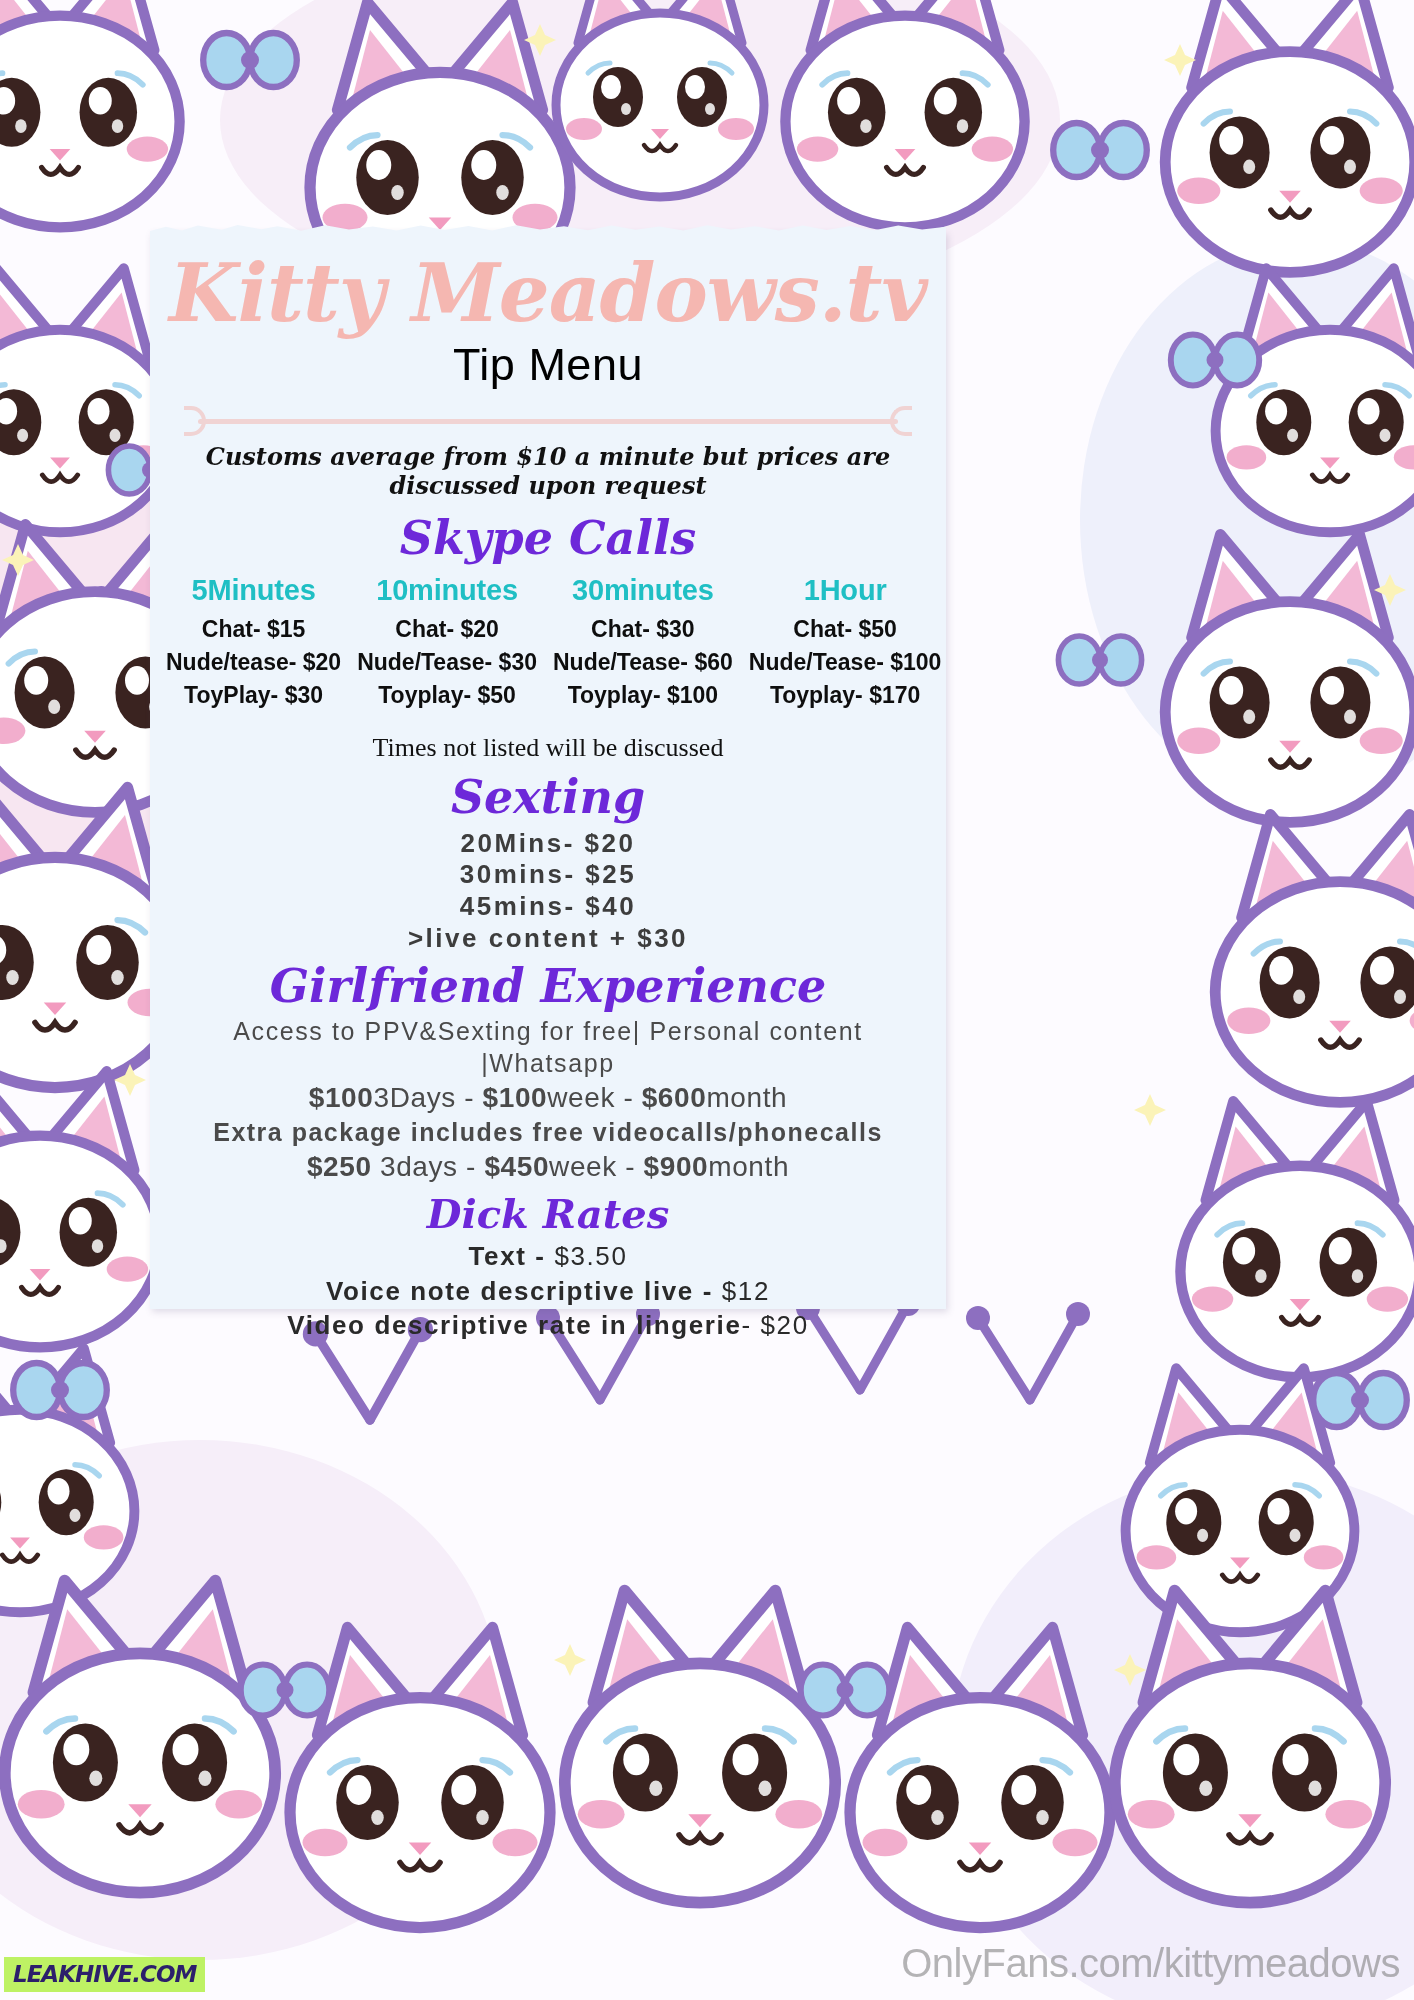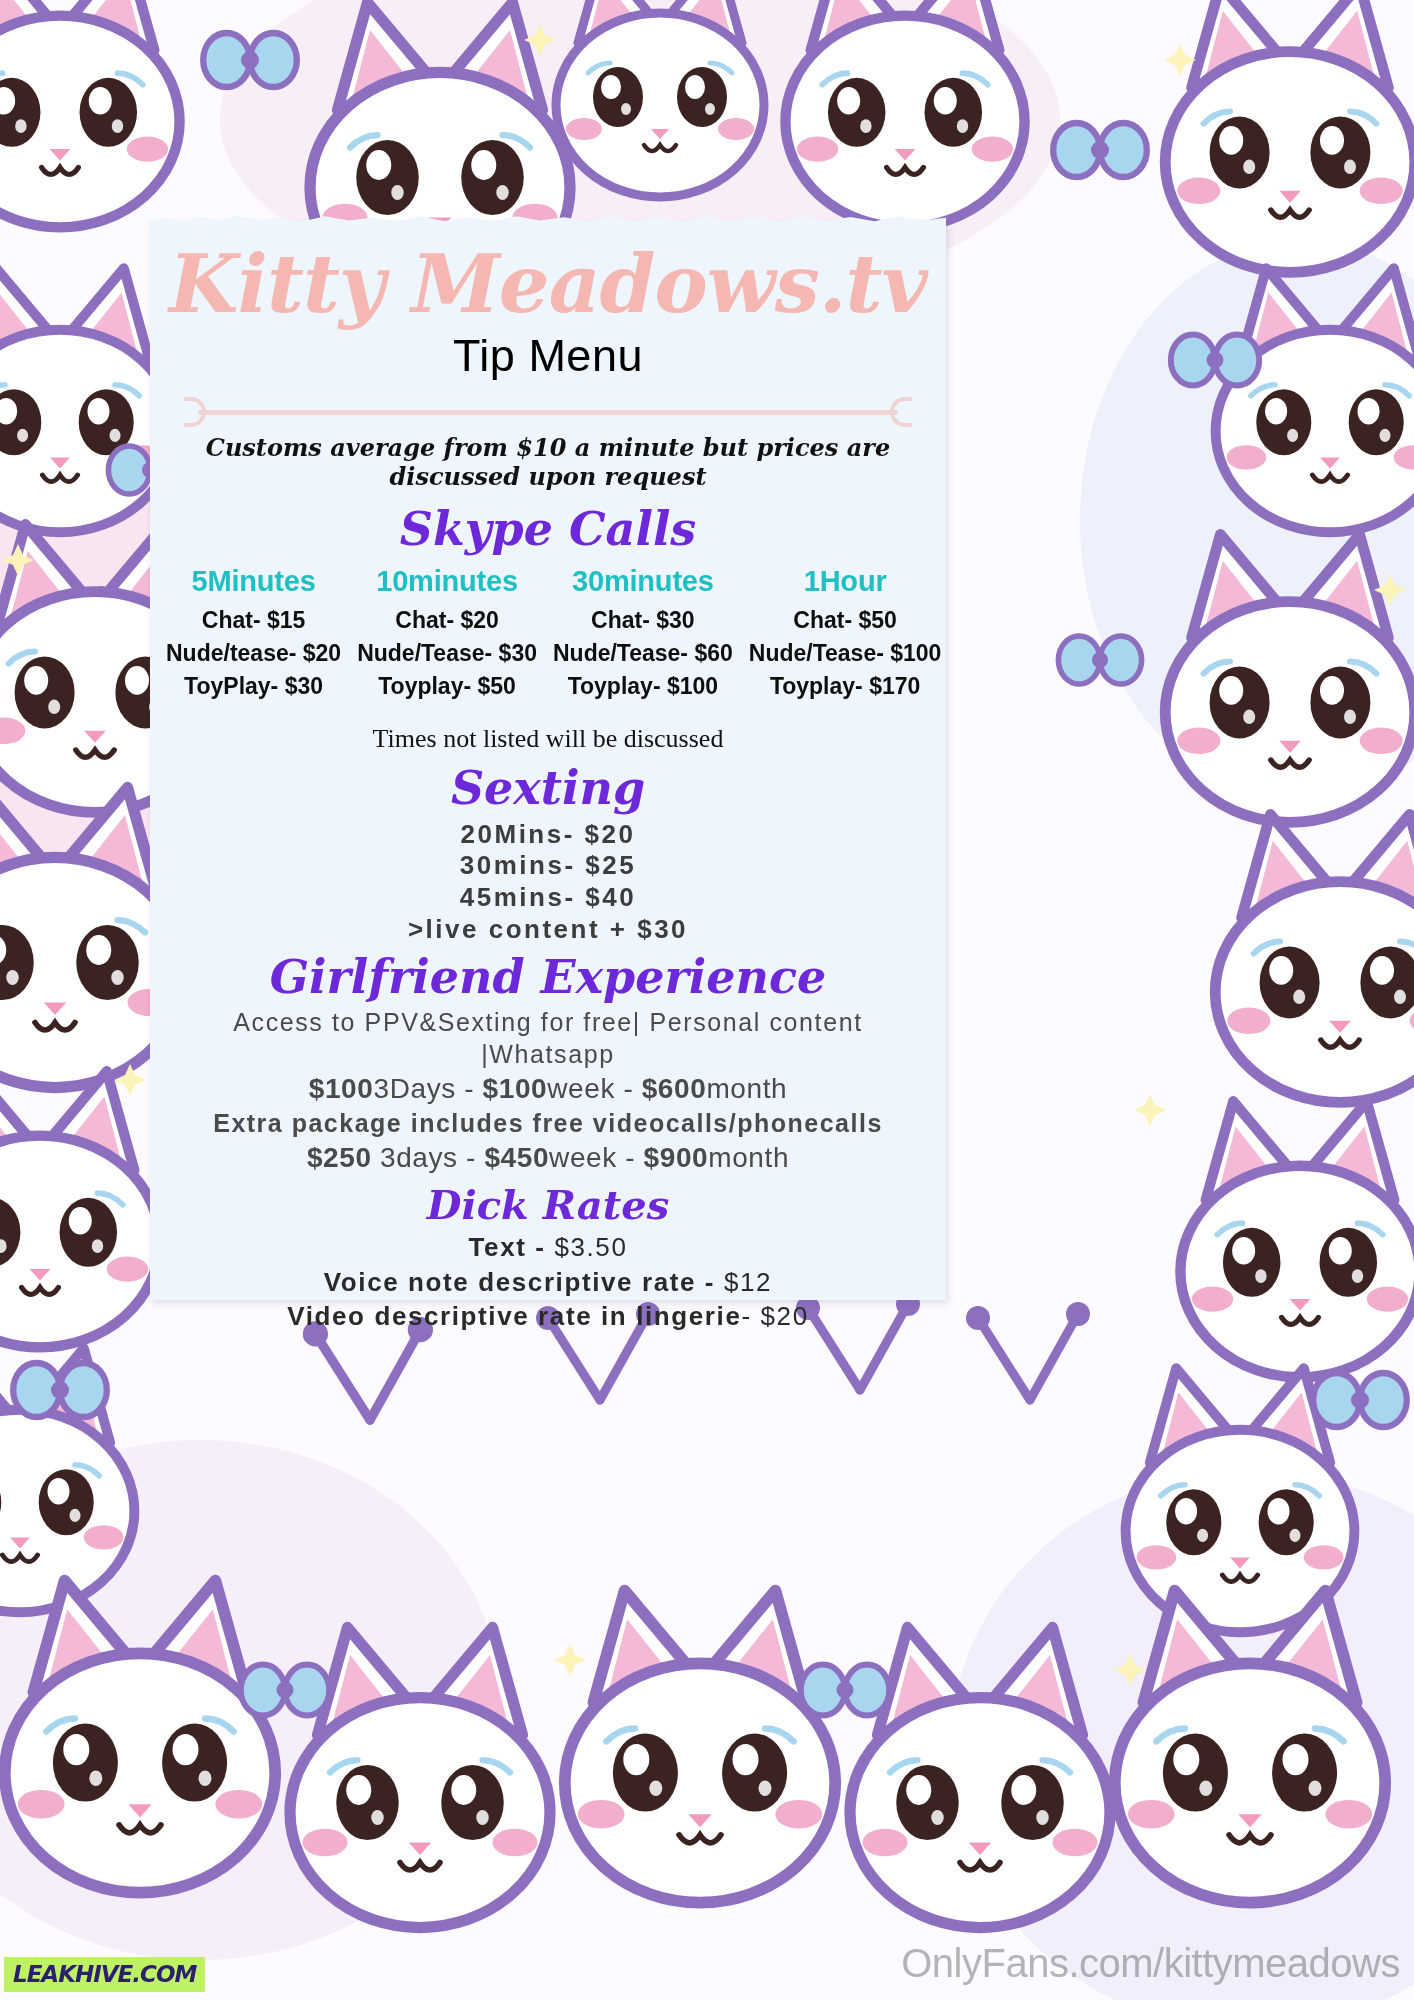--- a/index.html
+++ b/index.html
@@ -11,21 +11,21 @@
     overflow:hidden;
   }
 
   
   #wallpaper { position:absolute; inset:0; z-index:0; background:#fdfcff; }
   #wallpaper svg { display:block; width:1414px; height:2000px; }
 
   
   #menu-card {
     position:absolute;
-    left:150px; top:222px;
+    left:150px; top:231px;
     width:796px; height:1078px;
     background:#eef5fc;
     z-index:5;
     box-shadow:2px 3px 7px rgba(90,80,120,.18);
     padding:0 16px;
   }
   
   #menu-card::before{
     content:"";
     position:absolute; left:0; right:0; top:-9px; height:12px;
@@ -427,21 +427,21 @@
       <span class="b">$250</span><span class="r"> 3days</span><span class="r"> - </span><span class="b">$450</span><span class="r">week</span><span class="r"> - </span><span class="b">$900</span><span class="r">month</span>
     </div>
   </div>
 
   <div class="section-head" id="dick-heading">Dick Rates</div>
   <div id="dick-body">
     <div class="drow">
       <span class="b">Text - </span><span class="r">$3.50</span>
     </div>
     <div class="drow">
-      <span class="b">Voice note descriptive rate - </span><span class="r">$12</span>
+      <span class="b">Voice note descriptive live - </span><span class="r">$12</span>
     </div>
     <div class="drow">
       <span class="b">Video descriptive rate in lingerie</span><span class="r">- $20</span>
     </div>
   </div>
 
 </div>
 
 <div id="leakhive-watermark">LEAKHIVE.COM</div>
 <div id="onlyfans-watermark">OnlyFans.com/kittymeadows</div>

